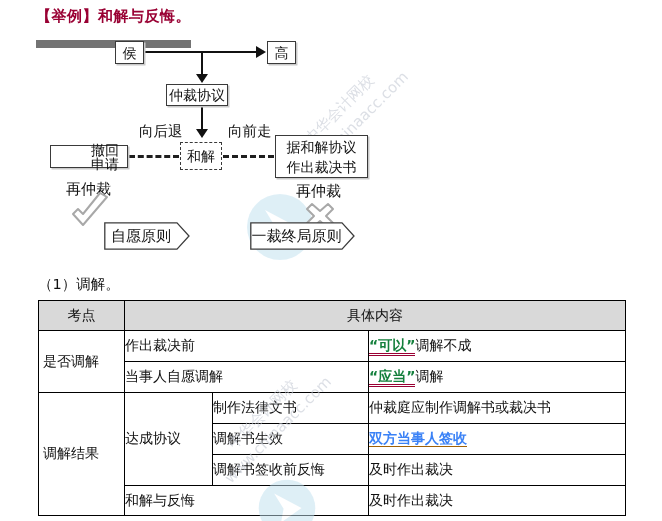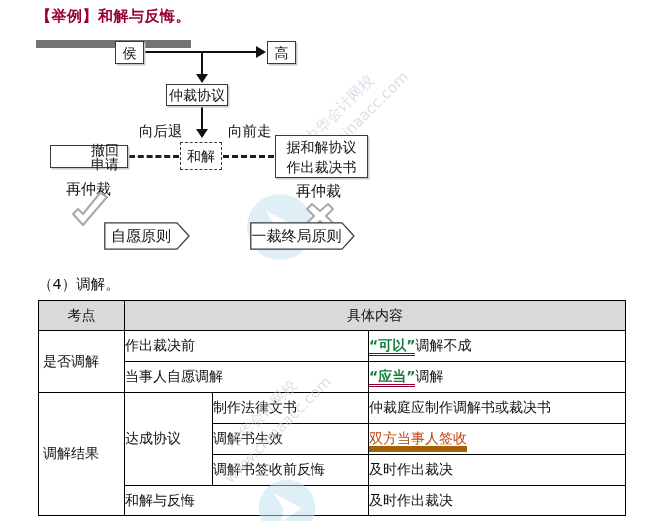--- a/index.html
+++ b/index.html
@@ -31,21 +31,21 @@
            font-size:15px;text-align:center;line-height:22px;white-space:nowrap;}
   .wm-logo{position:absolute;z-index:1;opacity:.5;}
   
   .kv-table{position:absolute;left:38px;top:300px;border-collapse:collapse;table-layout:fixed;
             width:587px;font-size:14px;color:#111;}
   .kv-table td,.kv-table th{border:1.5px solid #000;padding:2px 0;vertical-align:middle;
             font-weight:normal;text-align:left;overflow:hidden;}
   .kv-table th{background:#d9d9d9;text-align:center;padding:2px 4px;}
   .kv-table .c1{padding-left:4px;}
   .hl-double{color:#15803d;font-weight:bold;border-bottom:3px double #990033;}
-  .hl-solid{color:#c2410c;font-weight:normal;border-bottom:6px solid #a16207;}
+  .hl-solid{color:#3b82f6;font-weight:bold;border-bottom:1px solid #a16207;}
   .h30{height:30px;border-radius:13px;} .h31{height:31px;}
 </style>
 </head>
 <body>
 
 <div id="page">
 
   <div class="wm-text" style="left:262px;top:95px;width:170px;">
     <span>中华会计网校</span><br>
     <span>www.chinaacc.com</span>
@@ -110,21 +110,21 @@
     </svg>
     <div class="pent-text">自愿原则</div>
   </div>
   <div class="pentagon" style="left:218px;top:222px;width:105px;height:28px;margin-left:32px;">
     <svg width="105" height="28" viewBox="0 0 105 28">
       <polygon points="0.8,0.8 92,0.8 104,14 92,27.2 0.8,27.2" fill="#ffffff" stroke="#3c3c3c" stroke-width="1.3"></polygon>
     </svg>
     <div class="pent-text">一裁终局原则</div>
   </div>
 
-  <div class="section-label">（4）调解。</div>
+  <div class="section-label">（1）调解。</div>
 
   <table class="kv-table">
     <colgroup>
         <col style="width:86px;">
         <col style="width:88px;">
         <col style="width:156px;">
         <col style="width:257px;">
       </colgroup>
     <tbody>
         <tr class="h30">

